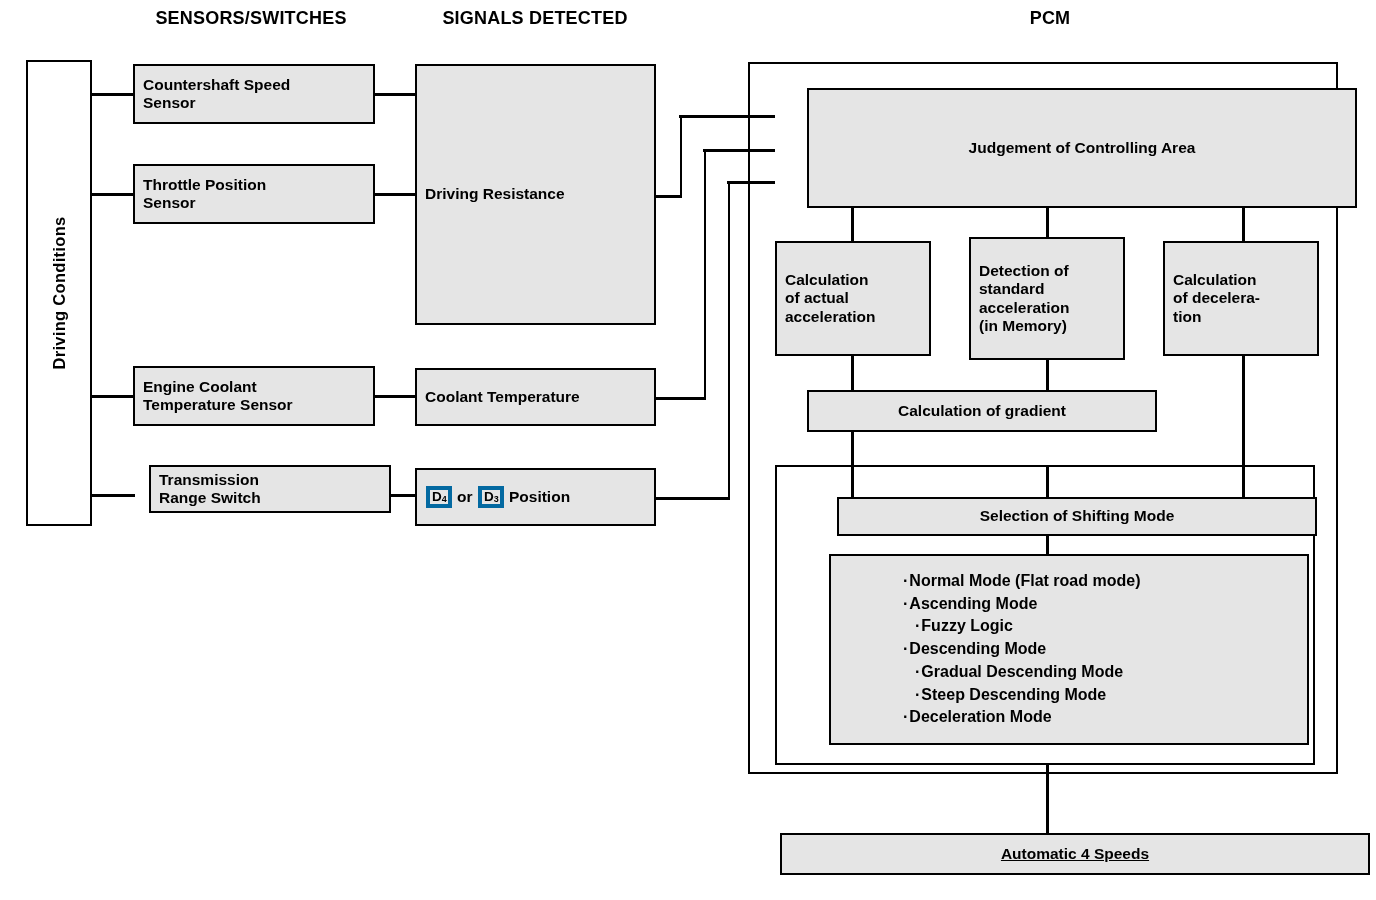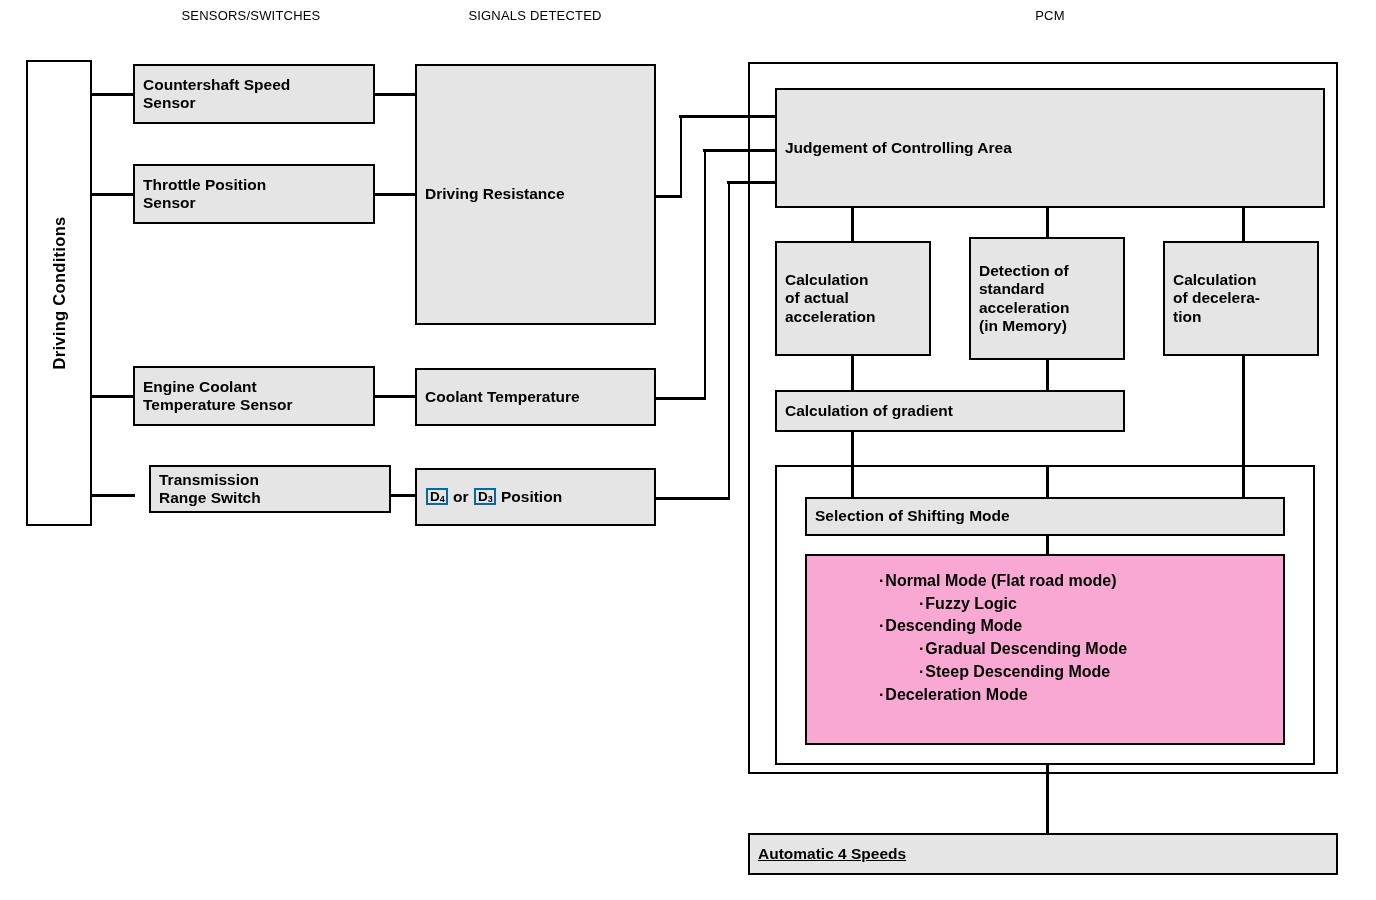--- a/index.html
+++ b/index.html
@@ -17,42 +17,42 @@
     position: relative;
     width: 1376px;
     height: 900px;
     background: #ffffff;
     overflow: hidden;
   }
 
   
   .col-head {
     position: absolute;
-    font-size: 13px;
-    font-weight: normal;
+    font-size: 18px;
+    font-weight: bold;
     letter-spacing: 0.2px;
     white-space: nowrap;
     text-align: center;
   }
 
   
   .box {
     position: absolute;
     border: 2.5px solid #000;
     background: #e5e5e5;
     display: flex;
     align-items: center;
     font-size: 15.5px;
     font-weight: bold;
     line-height: 1.18;
     padding: 4px 8px;
     z-index: 4;
   }
   .box.left   { justify-content: flex-start; }
-  .box.center { text-align: center; }
+  .box.center { justify-content: center; text-align: center; margin-left: 32px; }
 
   .box .lines { display: block; }
   .box .lines span { display: block; white-space: nowrap; }
 
   
   .vbox {
     position: absolute;
     border: 2.5px solid #000;
     background: #fff;
     z-index: 4;
@@ -82,56 +82,57 @@
     position: absolute;
     background: #000;
     z-index: 1;
   }
   .h { height: 2.5px; }
   .v { width: 2.5px; }
 
   
   .dglyph {
     display: inline-block;
-    border: 2px solid #0369a1;
+    border: 4px solid #0369a1;
     padding: 0 1px 0 2px;
     line-height: 1.0;
     font-size: 13.5px;
     font-weight: bold;
     vertical-align: 1px;
     margin: 0 1px;
   }
   .dglyph sub {
     font-size: 9px;
     vertical-align: baseline;
     position: relative;
     bottom: -1px;
   }
 
   
   .modelist {
     position: absolute;
     border: 2.5px solid #000;
-    background: #f9a8d4;
+    background: #e5e5e5;
     z-index: 4;
     padding: 14px 0 10px 0;
+    margin-left: 24px;
   }
   .modelist ul {
     list-style: none;
     margin: 0;
     padding: 0;
   }
   .modelist li {
     font-size: 16px;
     font-weight: bold;
     line-height: 1.42;
     white-space: nowrap;
   }
   .modelist li.lvl1 { padding-left: 72px; }
-  .modelist li.lvl2 { padding-left: 112px; }
+  .modelist li.lvl2 { padding-left: 84px; }
   .modelist li::before {
     content: "\00B7";
     font-weight: bold;
     margin-right: 1px;
   }
 </style>
 </head>
 <body>
 
 <div id="diagram">
@@ -264,20 +265,21 @@
 
   <div class="box center" style="left:805px; top:497px; width:480px; height:39px;">
     <span>Selection of Shifting Mode</span>
   </div>
 
   <div class="v" style="left:1046px; top:536px; height:18px;"></div>
 
   <div class="modelist" style="left:805px; top:554px; width:480px; height:191px;">
     <ul>
       <li class="lvl1">Normal Mode (Flat road mode)</li>
+      <li class="lvl1">Ascending Mode</li>
       <li class="lvl2">Fuzzy Logic</li>
       <li class="lvl1">Descending Mode</li>
       <li class="lvl2">Gradual Descending Mode</li>
       <li class="lvl2">Steep Descending Mode</li>
       <li class="lvl1">Deceleration Mode</li>
     </ul>
   </div>
 
   <div class="v" style="left:1046px; top:765px; height:68px;"></div>
 

